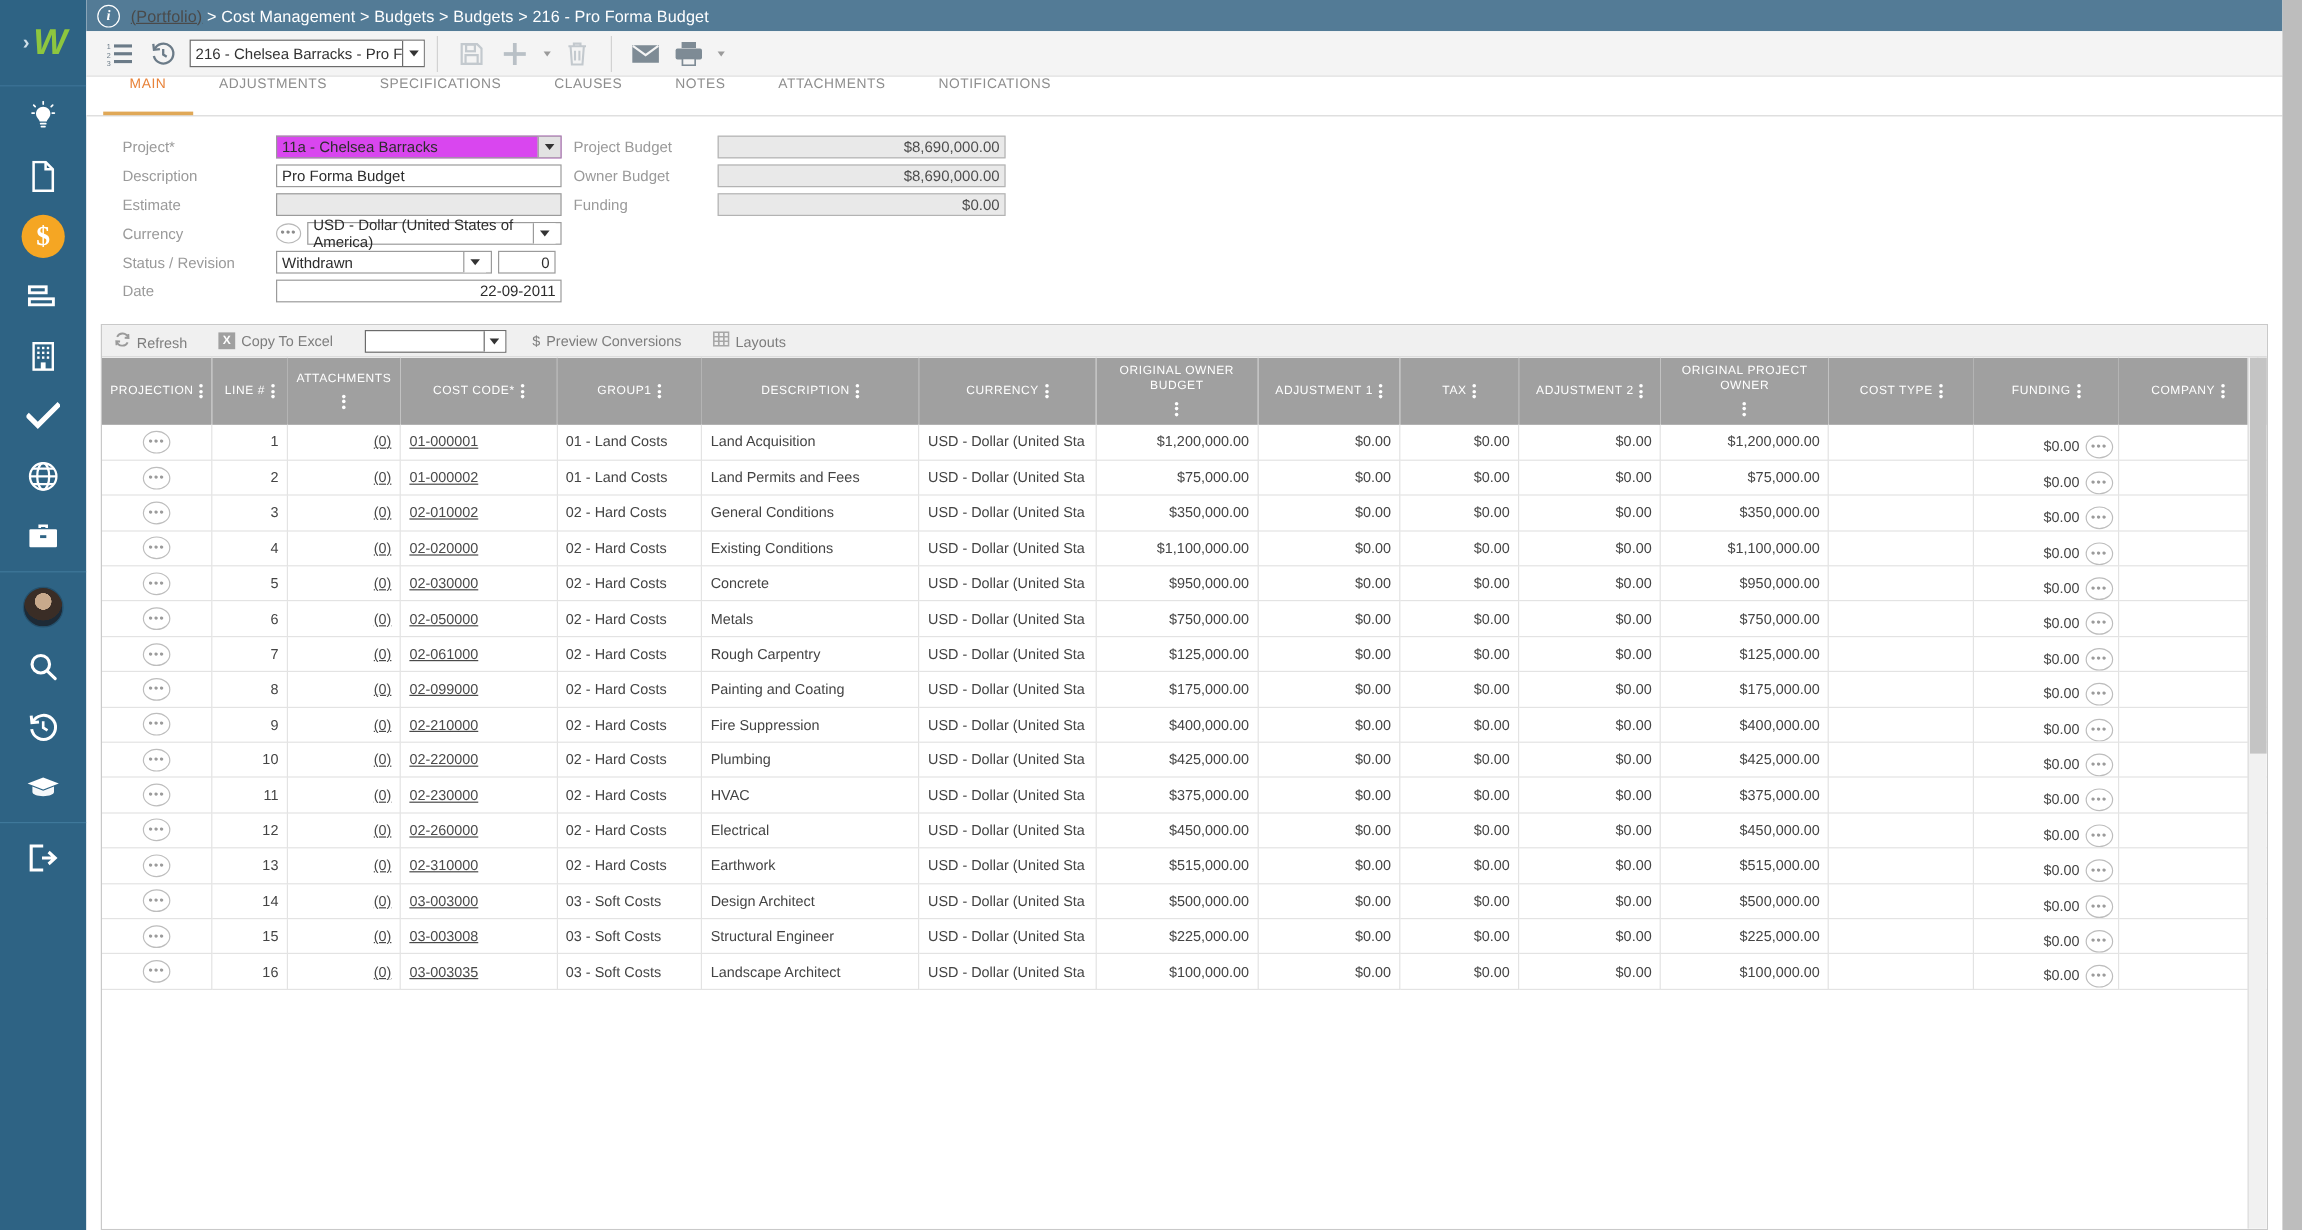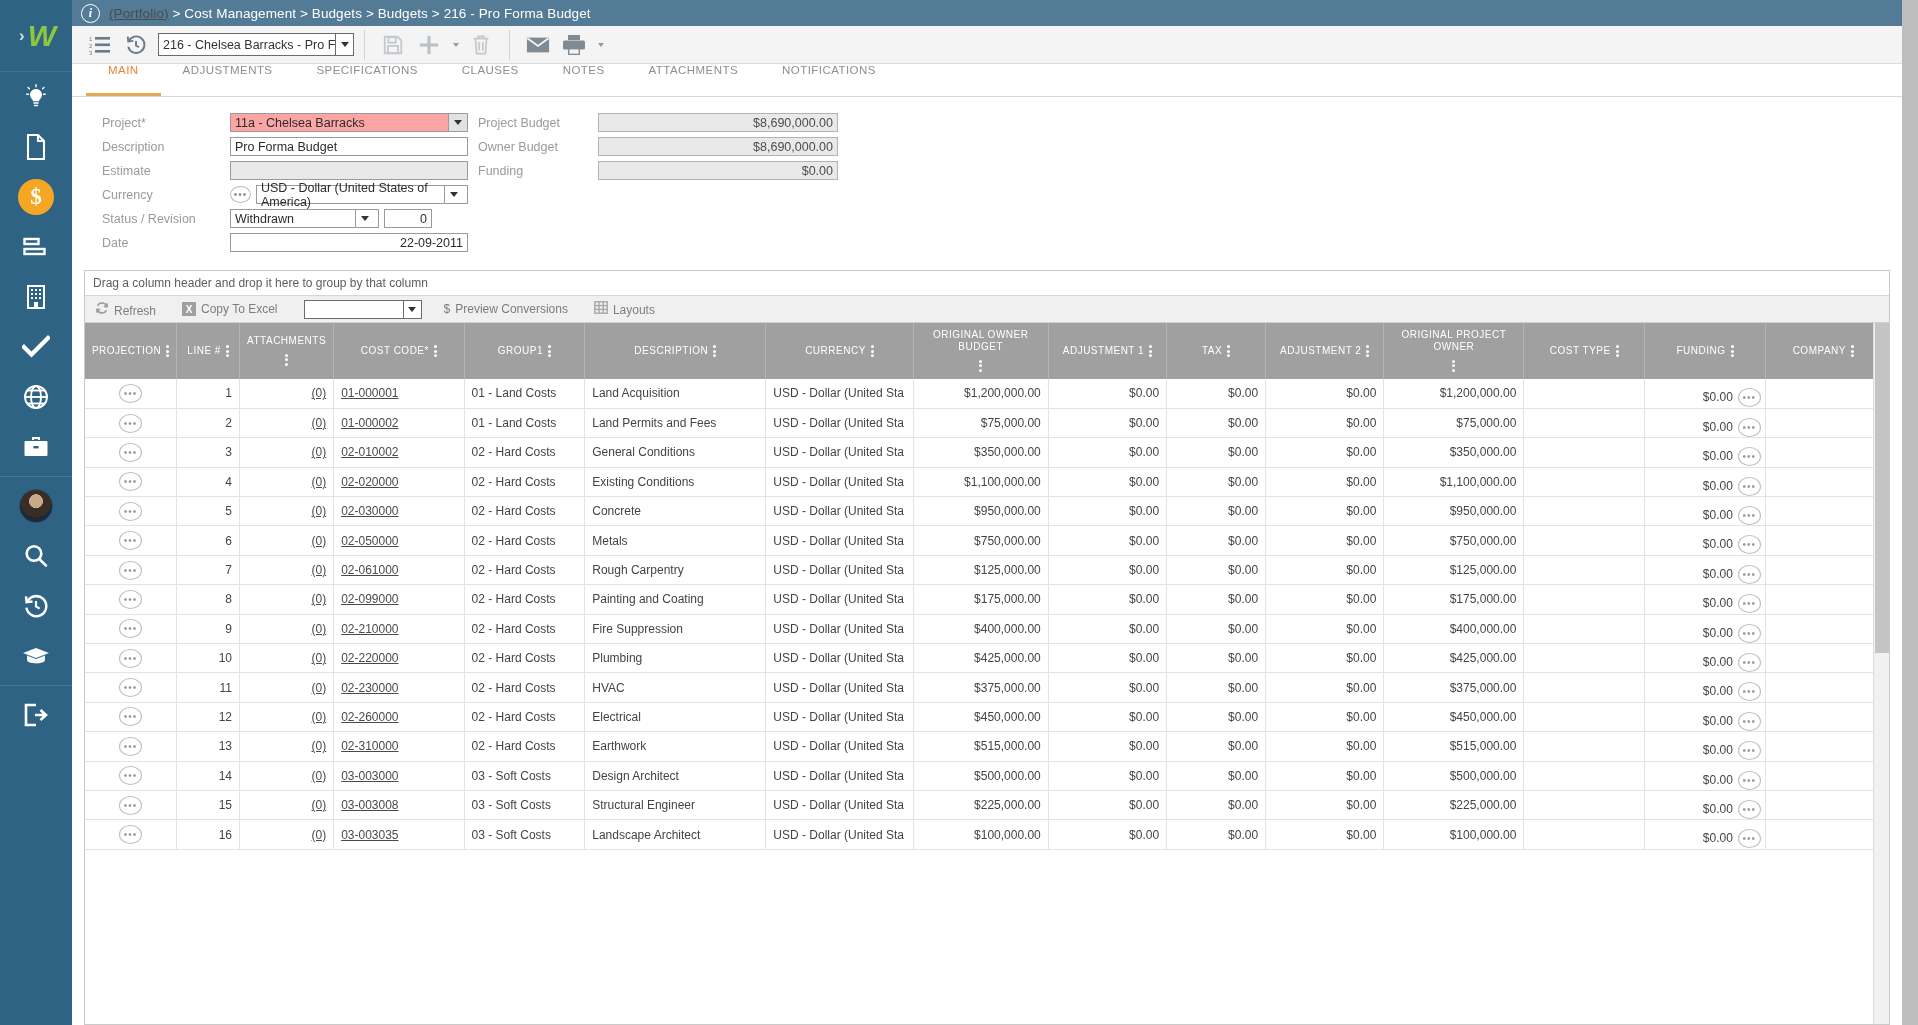--- a/index.html
+++ b/index.html
@@ -94,21 +94,21 @@
   .formzone{ padding:16px 0 0 0; flex:0 0 auto; }
   .formgrid{ display:flex; padding-left:30px; }
   .fcol{ display:flex; flex-direction:column; gap:5px; }
   .frow{ display:flex; align-items:center; height:19px; }
   .flabel{ width:128px; font-size:12.5px; color:#9a9a9a; flex:0 0 128px;}
   .fin{
     height:19px;border:1px solid #9b9b9b;background:#fff;font-size:12.5px;color:#2c2c2c;
     display:flex;align-items:center;padding:0 4px; width:238px;
   }
   .fin.ro{ background:#e9e9e9; color:#4b4b4b; }
-  .fin.sel{ background:#fca5a5; padding-right:0; }
+  .fin.sel{ background:#d946ef; padding-right:0; }
   .fin.num{ justify-content:flex-end; }
   .ellipsebtn{
     width:21px;height:17px;border:1px solid #b9b9b9;border-radius:50%;
     display:flex;align-items:center;justify-content:center; margin-right:5px;
     font-size:10px; color:#8c8c8c; letter-spacing:1px; line-height:0.6; flex:0 0 21px;
     background:#fff;
   }
   .fin .selcaret{
     width:19px;height:17px;border-left:1px solid #9b9b9b; margin-left:auto;
     display:flex;align-items:center;justify-content:center;background:#e2e2e2;flex:0 0 19px;
@@ -476,21 +476,21 @@
             <span class="ellipsebtn">•••</span>
             <div class="fin white-dd" style="width:212px">
               <span>USD - Dollar (United States of America)</span>
               <span class="selcaret">
                   <i class="caret"></i>
                 </span>
             </div>
           </div>
           <div class="frow">
             <span class="flabel">Status / Revision</span>
-            <div class="fin white-dd" style="width:149px">
+            <div class="fin white-dd" style="width:180px">
               <span>Withdrawn</span>
               <span class="selcaret">
                   <i class="caret"></i>
                 </span>
             </div>
             <div class="fin num rev">
               <span>0</span>
             </div>
           </div>
           <div class="frow">
@@ -518,23 +518,20 @@
             <span class="rlabel">Funding</span>
             <div class="rin">
               <span>$0.00</span>
             </div>
           </div>
         </div>
       </div>
     </div>
 
     <div class="gridwrap">
-      <div class="groupbar">
-        <span>Drag a column header and drop it here to group by that column</span>
-      </div>
       <div class="gridtools">
         <div class="gt">
           <span>
             <svg width="14" height="14" viewBox="0 0 16 16">
                 <g fill="none" stroke="#9a9a9a" stroke-width="1.8">
               <path d="M13.4 6.2A5.6 5.6 0 0 0 3 5.4"></path>
                   <path d="M2.6 9.8a5.6 5.6 0 0 0 10.4.8"></path>
               <polyline points="13.6,2.6 13.8,6.4 10.2,6.2"></polyline>
                   <polyline points="2.4,13.4 2.2,9.6 5.8,9.8"></polyline>
             </g>

